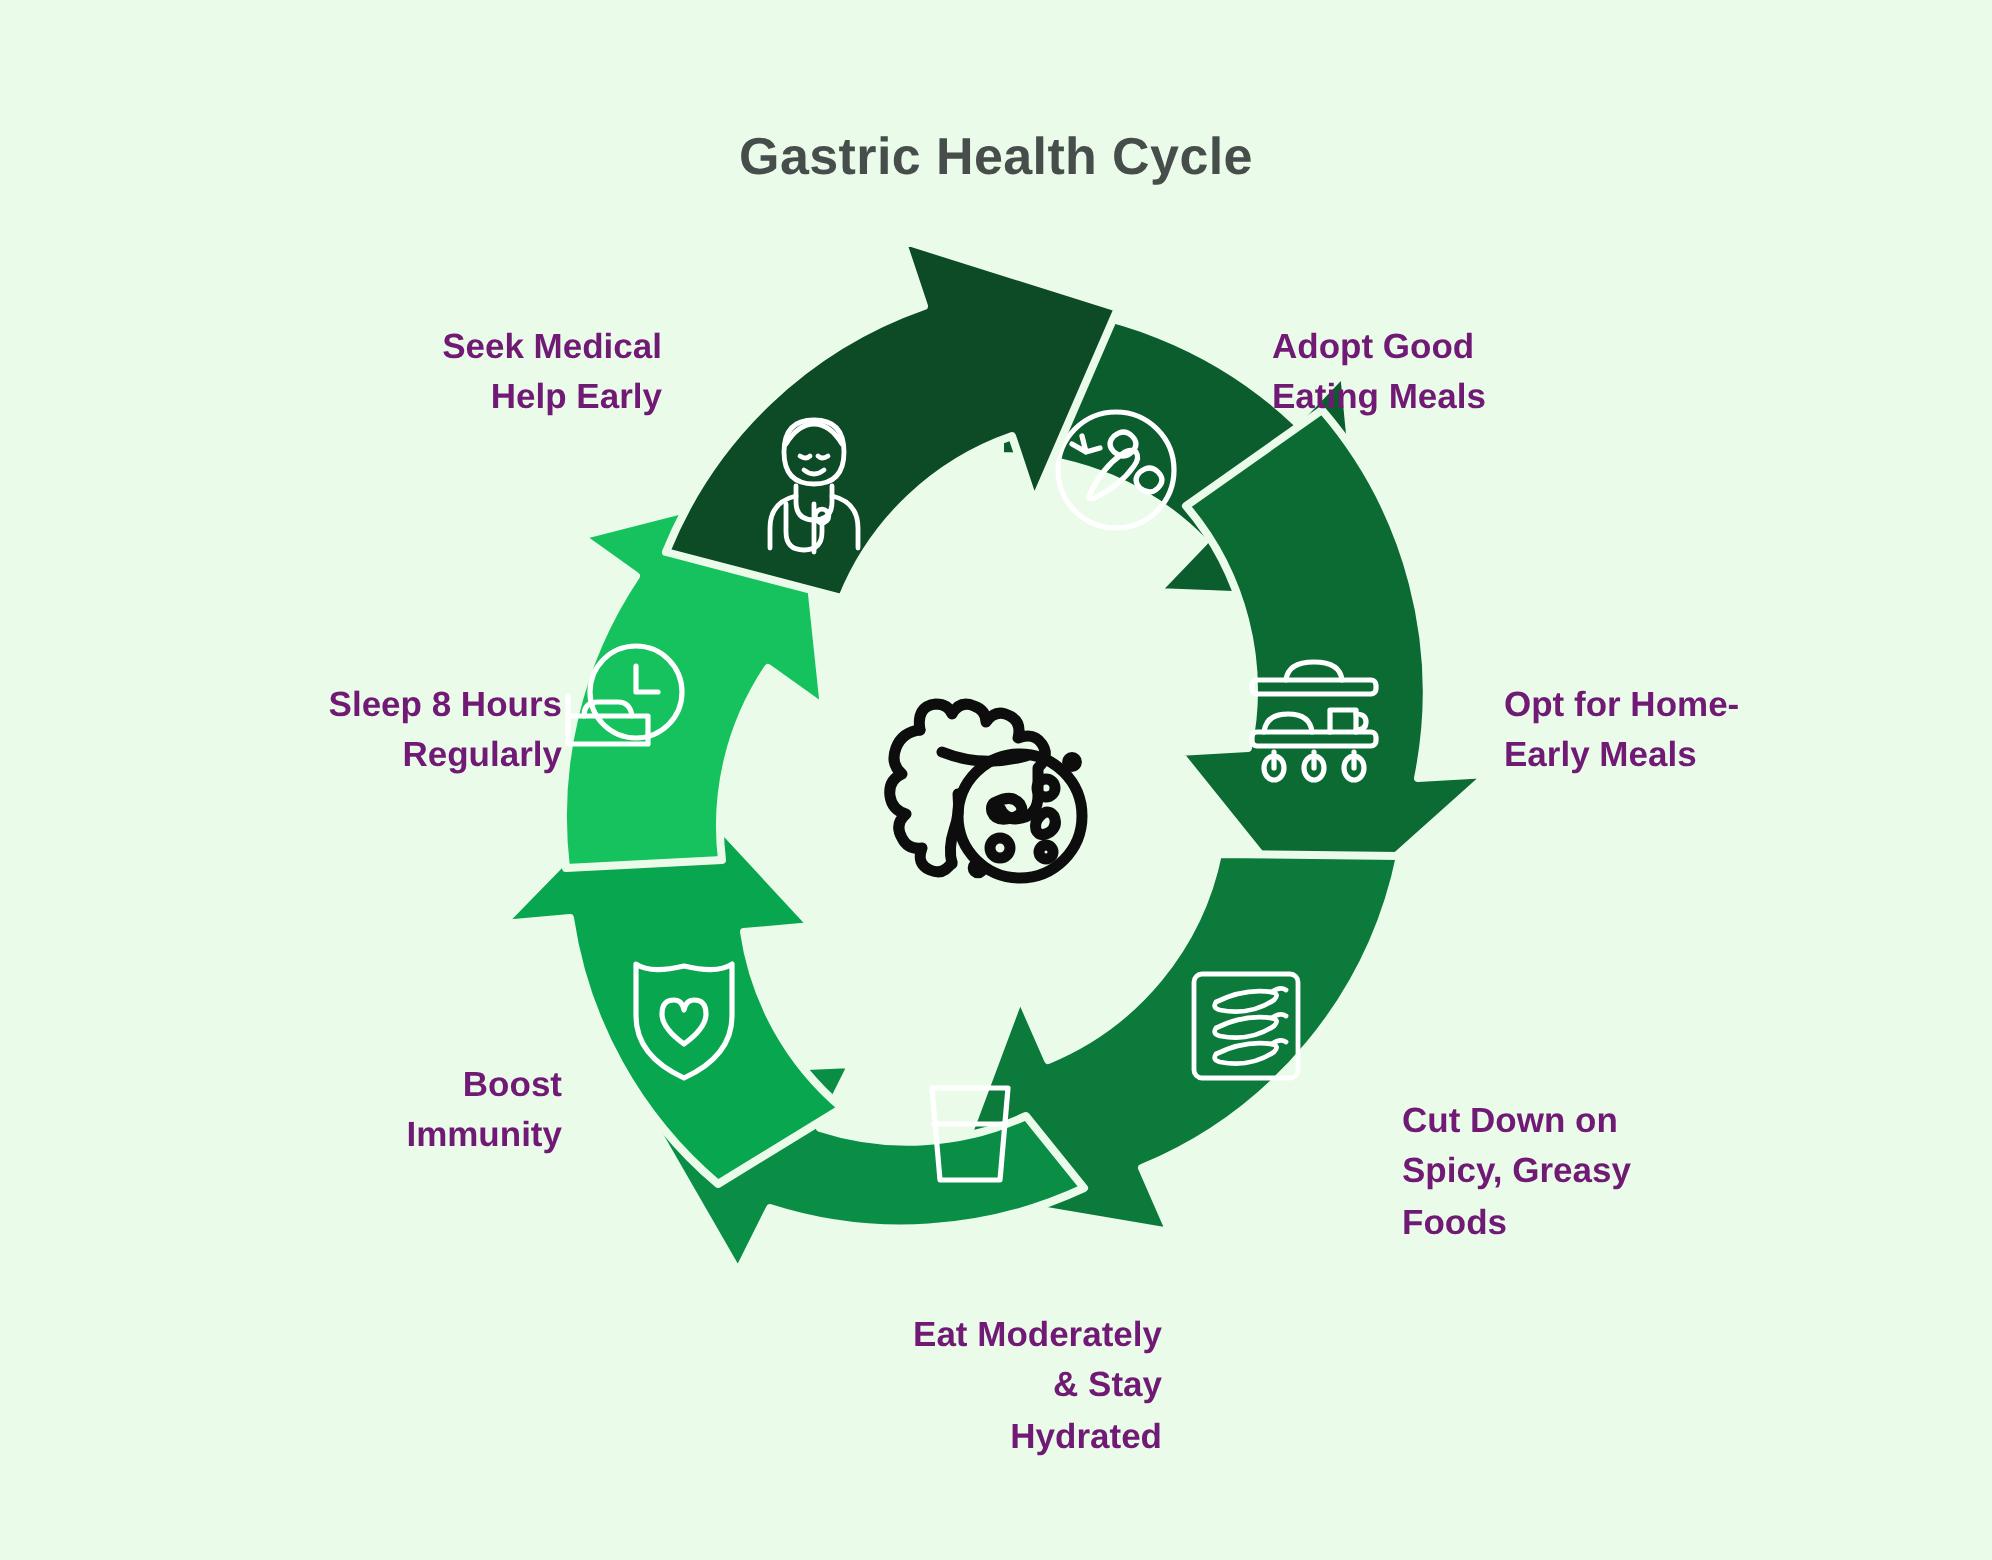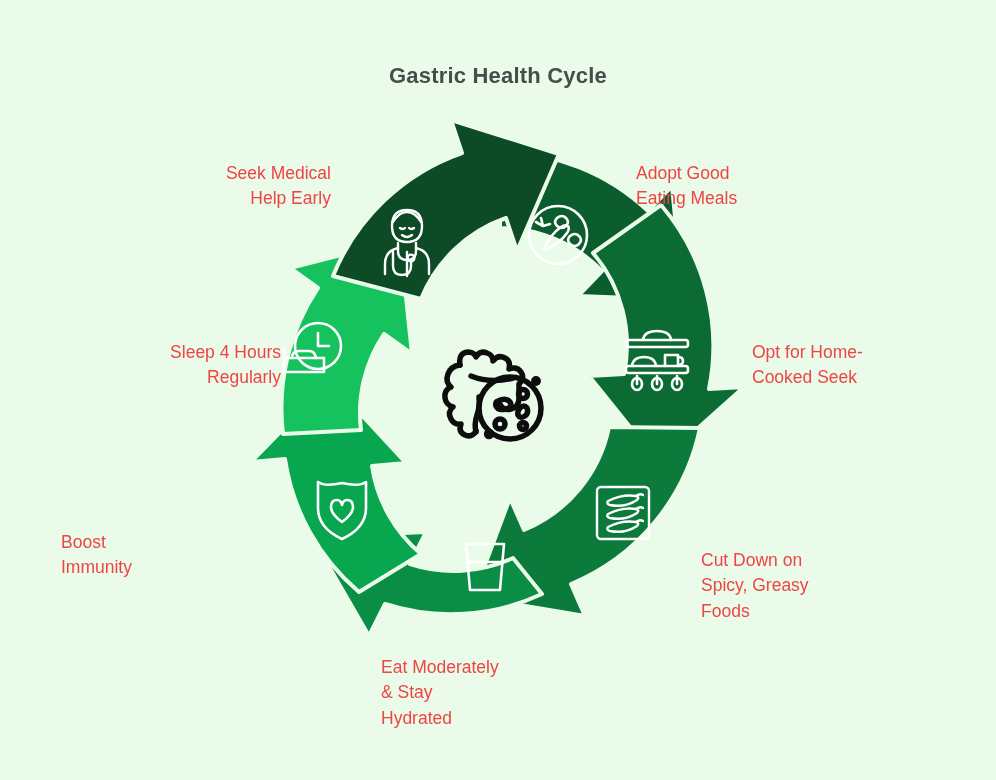--- a/index.html
+++ b/index.html
@@ -20,38 +20,38 @@
     top: 0;
     width: 996px;
     height: 780px;
   }
   .page-title {
     position: absolute;
     left: 0;
     top: 63px;
     width: 996px;
     text-align: center;
-    font-size: 22px;
+    font-size: 26px;
     font-weight: bold;
     color: #474d4a;
     letter-spacing: 0.2px;
   }
   .node-label {
     position: absolute;
     font-size: 17.5px;
-    font-weight: normal;
-    color: #ef4444;
+    font-weight: bold;
+    color: #701a75;
     line-height: 1.45;
     white-space: pre-line;
   }
   .lbl-eating   { left: 636px; top: 161px; text-align: left;  width: 220px; }
   .lbl-home     { left: 752px; top: 340px; text-align: left;  width: 210px; }
   .lbl-spicy    { left: 701px; top: 548px; text-align: left;  width: 200px; }
-  .lbl-hydrate  { left: 381px; top: 655px; text-align: left; width: 200px; }
-  .lbl-immunity { left: 61px;  top: 530px; width: 220px; }
+  .lbl-hydrate  { left: 381px; top: 655px; text-align: right; width: 200px; }
+  .lbl-immunity { left: 61px;  top: 530px; text-align: right; width: 220px; }
   .lbl-sleep    { left: 41px;  top: 340px; text-align: right; width: 240px; }
   .lbl-medical  { left: 111px; top: 161px; text-align: right; width: 220px; }
 </style>
 </head>
 <body>
 
 <div>
 
   <div class="page-title">Gastric Health Cycle</div>
 
@@ -211,25 +211,25 @@
       <circle cx="489" cy="434" r="2.4" fill="#0d0d0d"></circle>
       <circle cx="536" cy="381" r="2.2" fill="#0d0d0d"></circle>
     </g>
   </svg>
 
   <div class="node-label lbl-medical">Seek Medical
 Help Early</div>
   <div class="node-label lbl-eating">Adopt Good
 Eating Meals</div>
   <div class="node-label lbl-home">Opt for Home-
-Cooked Seek</div>
+Early Meals</div>
   <div class="node-label lbl-spicy">Cut Down on
 Spicy, Greasy
 Foods</div>
   <div class="node-label lbl-hydrate">Eat Moderately
 &amp; Stay
 Hydrated</div>
   <div class="node-label lbl-immunity">Boost
 Immunity</div>
-  <div class="node-label lbl-sleep">Sleep 4 Hours
+  <div class="node-label lbl-sleep">Sleep 8 Hours
 Regularly</div>
 
 </div>
 
 </body></html>

